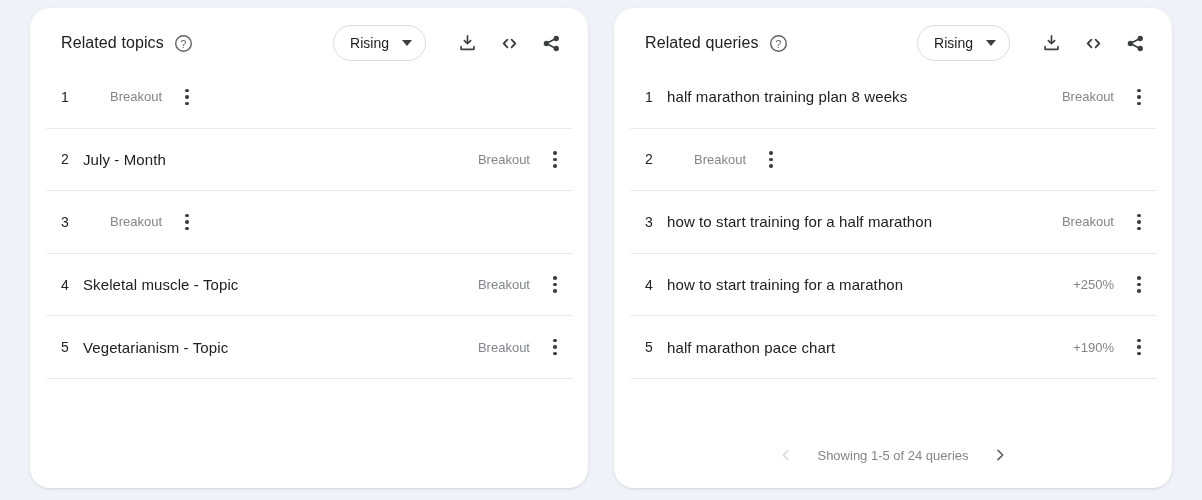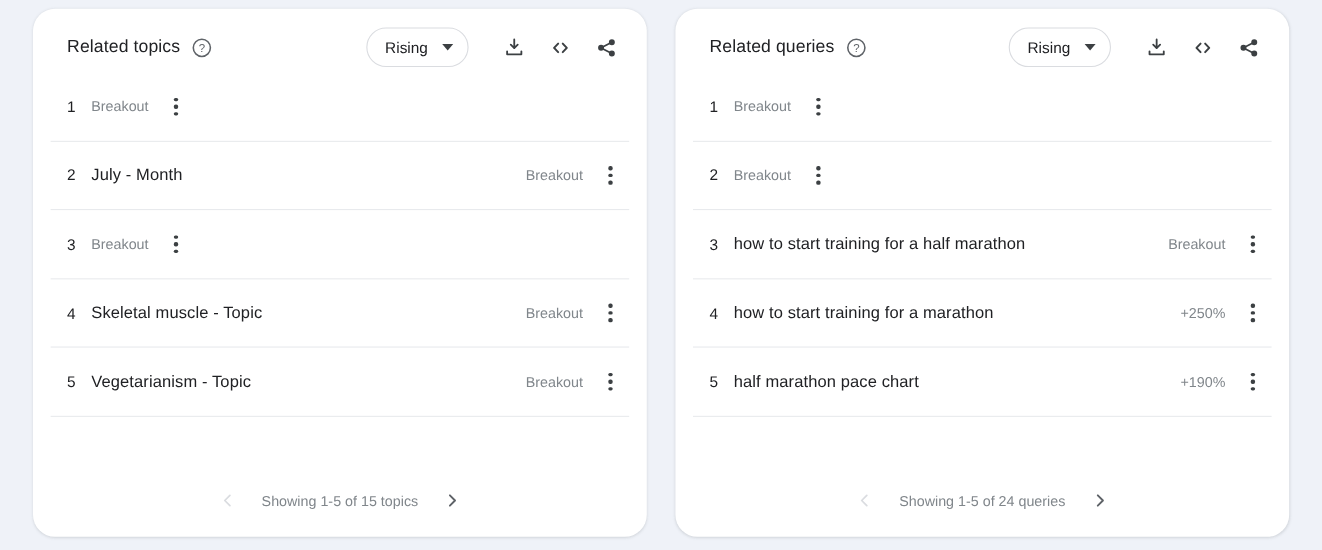--- a/index.html
+++ b/index.html
@@ -131,20 +131,21 @@
     overflow: hidden;
     text-overflow: ellipsis;
   }
   .row-value {
     flex: 0 0 auto;
     font-size: 13px;
     color: #80868b;
     text-align: right;
     white-space: nowrap;
     padding-right: 14px;
+    margin-left: 27px;
   }
   .kebab {
     width: 22px;
     height: 30px;
     flex: 0 0 auto;
     display: flex;
     flex-direction: column;
     align-items: center;
     justify-content: center;
     gap: 3px;
@@ -273,33 +274,20 @@
         <span class="row-label">Vegetarianism - Topic</span>
         <span class="row-value">Breakout</span>
         <span class="kebab">
             <i></i>
             <i></i>
             <i></i>
           </span>
       </div>
     </div>
 
-    <div class="card-footer">
-      <span class="page-arrow">
-        <svg width="16" height="16" viewBox="0 0 24 24" fill="none" stroke="#dadce0" stroke-width="2.4" stroke-linecap="round" stroke-linejoin="round">
-          <path d="M15 5 8 12l7 7"></path>
-        </svg>
-      </span>
-      <span class="page-text">Showing 1-5 of 15 topics</span>
-      <span class="page-arrow">
-        <svg width="16" height="16" viewBox="0 0 24 24" fill="none" stroke="#5f6368" stroke-width="2.6" stroke-linecap="round" stroke-linejoin="round">
-          <path d="M9 5l7 7-7 7"></path>
-        </svg>
-      </span>
-    </div>
   </div>
 
   <div class="card">
 
     <div class="card-header">
       <span class="card-title">Related queries</span>
 
       <span class="help-icon">
         <svg width="19" height="19" viewBox="0 0 20 20">
           <circle cx="10" cy="10" r="8.2" fill="none" stroke="#5f6368" stroke-width="1.5"></circle>
@@ -334,20 +322,21 @@
           <circle cx="6.2" cy="12" r="2.2" fill="#3c4043"></circle>
           <circle cx="17.4" cy="17.8" r="2.2" fill="#3c4043"></circle>
           <path d="M8.3 10.9 15.4 7.2M8.3 13.1l7.1 3.7" stroke-linecap="round"></path>
         </svg>
       </span>
     </div>
 
     <div class="list">
       <div class="row">
         <span class="rank">1</span>
+        <span class="row-label">half marathon training plan 8 weeks</span>
         <span class="row-value">Breakout</span>
         <span class="kebab">
             <i></i>
             <i></i>
             <i></i>
           </span>
       </div>
       <div class="row">
         <span class="rank">2</span>
         <span class="row-value">Breakout</span>

